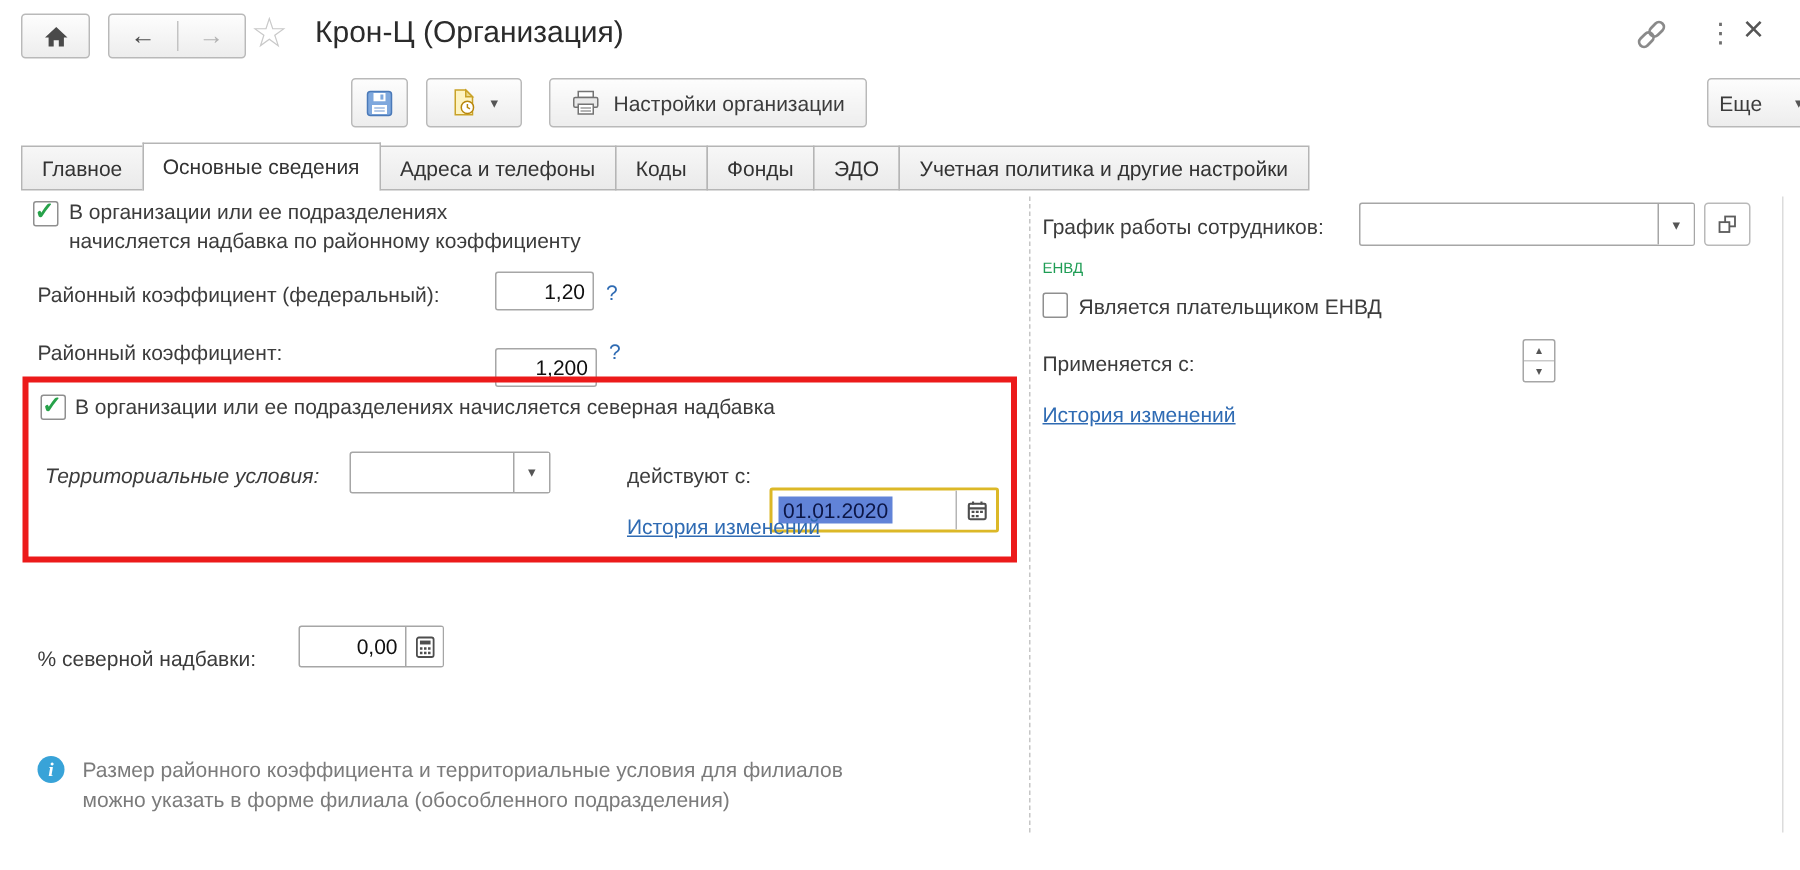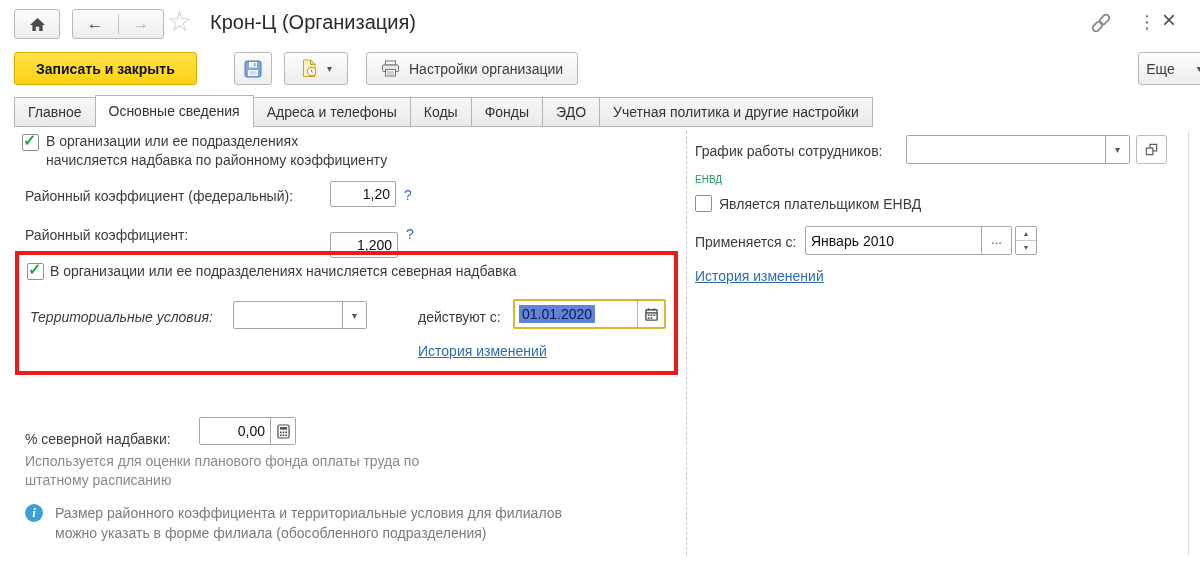--- a/index.html
+++ b/index.html
@@ -40,21 +40,21 @@
   
   .cb{position:absolute;width:15px;height:15px;border:1px solid #8f8f8f;border-radius:2px;background:#fff;cursor:pointer;}
   .cb .mark{position:absolute;left:0px;top:-4px;color:#27a24a;font-weight:bold;font-size:16px;}
   
   .field{position:absolute;box-sizing:border-box;background:#fff;border:1px solid #a6a6a6;border-radius:2px;
          display:flex;align-items:center;font-size:14px;color:#101010;cursor:text;}
   .field .val{flex:1;padding:0 5px;white-space:nowrap;overflow:hidden;}
   .field .val.right{text-align:right;}
   .fbtn{box-sizing:border-box;width:24px;align-self:stretch;border-left:1px solid #a6a6a6;display:flex;
         align-items:center;justify-content:center;color:#555;background:#fff;cursor:pointer;}
-  .date-field{border:2px solid #dcb827;border-radius:2px;}
+  .date-field{border:2px solid #dcb827;border-radius:2px;margin-top:26px;}
   .date-field .sel{background:#6183d8;color:#0c1646;padding:1px 3px;margin-left:4px;white-space:nowrap;}
   .spinner{position:absolute;box-sizing:border-box;width:22px;height:29px;border:1px solid #a6a6a6;border-radius:2px;
            background:#fff;display:flex;flex-direction:column;}
   .spinner div{flex:1;display:flex;align-items:center;justify-content:center;font-size:8px;color:#555;cursor:pointer;}
   .spinner .dn{border-top:1px solid #c9c9c9;}
   
   .redbox{position:absolute;left:15px;top:251px;width:655px;height:116px;border:4px solid #ec1a1a;z-index:5;pointer-events:none;}
   .vsep-dashed{position:absolute;left:686px;top:131px;height:424px;width:0;border-left:1px dashed #c6c6c6;}
   .vsep-right{position:absolute;left:1188px;top:131px;height:424px;width:0;border-left:1px solid #dcdcdc;}
   .envd{position:absolute;left:695px;top:174px;font-size:10px;color:#1f9d55;}
@@ -89,21 +89,20 @@
     <svg width="26" height="26" viewBox="0 0 24 24" fill="none" stroke="#8a8a8a" stroke-width="1.7">
       <g transform="rotate(-45 12 12)">
           <rect x="2.5" y="9" width="10" height="6" rx="3"></rect>
           <rect x="11.5" y="9" width="10" height="6" rx="3"></rect>
         </g>
     </svg>
   </div>
   <div class="abs hdr-kebab">⋮</div>
   <div class="abs hdr-close">×</div>
 
-  <div class="tbtn tb-save-close">Записать и закрыть</div>
   <div class="tbtn tb-icon1">
     <span style="display:flex;">
       <svg width="20" height="20" viewBox="0 0 20 20">
         <rect x="2" y="2" width="16" height="16" rx="2" fill="#7fa8dd" stroke="#4a79b8"></rect>
         <rect x="6" y="3" width="8" height="5.5" fill="#fff"></rect>
         <rect x="10.6" y="4" width="2" height="3.4" fill="#7fa8dd"></rect>
         <rect x="5" y="11" width="10" height="6" fill="#fff"></rect>
         <line x1="6.5" y1="13" x2="13.5" y2="13" stroke="#9bb9e0"></line>
         <line x1="6.5" y1="15" x2="13.5" y2="15" stroke="#9bb9e0"></line>
       </svg>
@@ -216,24 +215,20 @@
             <rect x="6.1" y="8" width="1.8" height="1.8" fill="#4d4d4d"></rect>
             <rect x="9" y="8" width="1.8" height="1.8" fill="#4d4d4d"></rect>
           <rect x="3.2" y="11.2" width="1.8" height="1.8" fill="#4d4d4d"></rect>
             <rect x="6.1" y="11.2" width="1.8" height="1.8" fill="#4d4d4d"></rect>
             <rect x="9" y="11.2" width="1.8" height="1.8" fill="#4d4d4d"></rect>
         </svg>
       </span>
     </span>
   </div>
 
-  <div class="note two-line" style="left:25px;top:452px;">
-    <span>Используется для оценки планового фонда оплаты труда по</span>
-    <span>штатному расписанию</span>
-  </div>
 
   <div class="info-circ">
       <span>i</span>
     </div>
   <div class="note two-line" style="left:55px;top:503px;color:#7b7b7b;line-height:20px;">
     <span>Размер районного коэффициента и территориальные условия для филиалов</span>
     <span>можно указать в форме филиала (обособленного подразделения)</span>
   </div>
 
   <div class="vsep-dashed"></div>
@@ -253,26 +248,20 @@
         <rect x="2.5" y="6.5" width="7" height="7" fill="#fff"></rect>
       </svg>
     </span>
   </div>
 
   <div class="envd">ЕНВД</div>
   <div class="cb" style="left:695px;top:195px;"></div>
   <div class="lbl" style="left:719px;top:196px;">Является плательщиком ЕНВД</div>
 
   <div class="lbl" style="left:695px;top:234px;">Применяется с:</div>
-  <div class="field" style="left:805px;top:226px;width:207px;height:29px;">
-    <span class="val">Январь 2010</span>
-    <span class="fbtn" style="width:30px;font-size:13px;align-items:flex-end;padding-bottom:7px;">
-        <span>...</span>
-      </span>
-  </div>
   <div class="spinner" style="left:1015px;top:226px;">
     <div>
         <span>▴</span>
       </div>
     <div class="dn">
         <span>▾</span>
       </div>
   </div>
 
   <div class="link" style="left:695px;top:268px;">История изменений</div>

